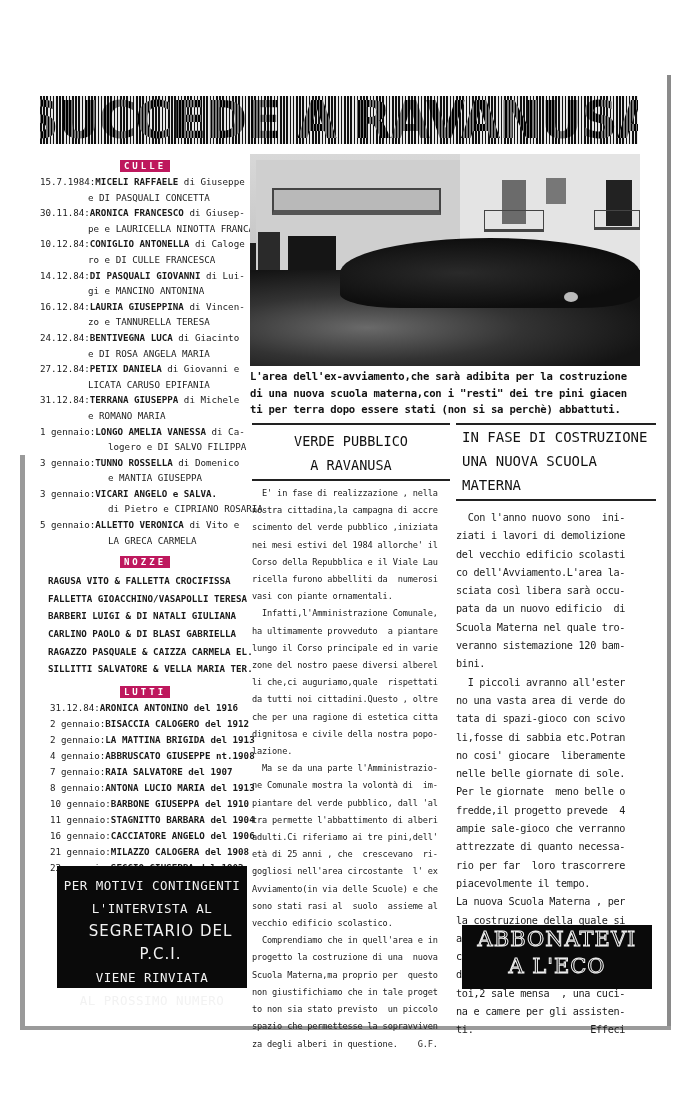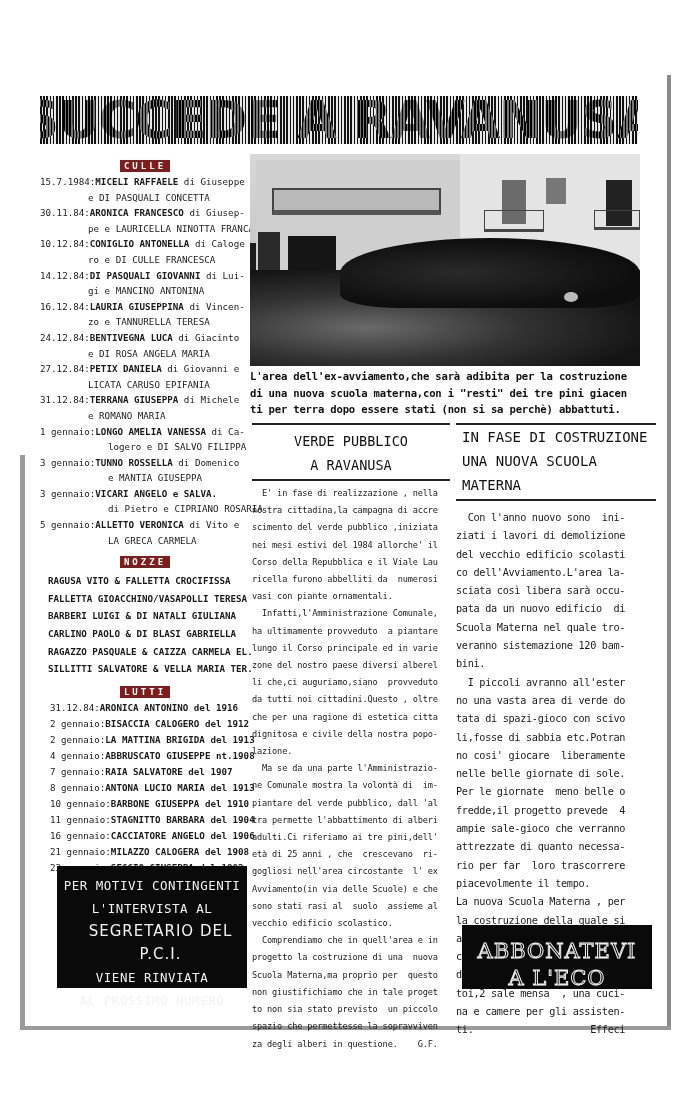--- a/index.html
+++ b/index.html
@@ -12,21 +12,21 @@
   .masthead{position:absolute;left:40px;top:96px;width:598px;height:48px;
     background:repeating-linear-gradient(90deg,#111 0 1.6px,#e8e8e8 1.6px 3.2px);
     display:flex;align-items:center;justify-content:center;overflow:hidden;}
   .masthead span{font-family:"DejaVu Sans", sans-serif;font-weight:bold;font-size:52px;letter-spacing:-1px;
     color:#222;line-height:48px;white-space:nowrap;
     background:repeating-linear-gradient(90deg,#000 0 1.6px,#777 1.6px 3.2px);
     -webkit-background-clip:text;background-clip:text;-webkit-text-fill-color:transparent;transform:scaleX(0.98);}
 
   
   .left-col{position:absolute;left:40px;top:160px;width:210px;font-size:9.2px;line-height:15.6px;}
-  .section-tag{display:block;margin:0 auto;width:max-content;background:#7f1d1d;color:#fff;font-weight:bold;
+  .section-tag{display:block;margin:0 auto;width:max-content;background:#be185d;color:#fff;font-weight:bold;
     letter-spacing:3px;padding:0 4px;font-size:9px;line-height:12px;}
   .entry{margin:0;}
   .entry .first{white-space:nowrap;}
   .entry .cont{padding-left:48px;white-space:nowrap;}
   .entry .cont.wide{padding-left:68px;}
   b{font-weight:bold;}
   .nozze-list{margin-top:4px;}
   .nozze-list div{font-weight:bold;font-size:9.2px;line-height:17.6px;white-space:nowrap;padding-left:8px;}
   .lutti-list div{white-space:nowrap;font-size:9.2px;line-height:16px;padding-left:10px;}
   .lutti-list div b{font-weight:bold;}
@@ -65,21 +65,21 @@
 
   
   .right{position:absolute;left:456px;top:423px;width:200px;}
   .right .headline{font-size:14px;line-height:24px;text-align:left;padding:0 0 2px 6px;}
   .right .body{font-size:10.2px;line-height:18.3px;margin-top:8px;letter-spacing:-0.3px;}
   .right .body div{white-space:nowrap;}
 
   .abbonatevi{position:absolute;left:462px;top:925px;width:190px;height:64px;background:#0a0a0a;text-align:center;}
   .abbonatevi div{font-family:"DejaVu Serif", serif;font-size:21px;line-height:27px;color:#0a0a0a;
     -webkit-text-stroke:1px #f0f0f0;letter-spacing:1px;}
-  .abbonatevi div:first-child{padding-top:13px;}
+  .abbonatevi div:first-child{padding-top:1px;}
 </style>
 </head>
 <body>
 
 <div class="page-frame-left"></div>
 <div class="page-frame-right"></div>
 <div class="page-frame-bottom"></div>
 
 <div class="masthead">
   <span>SUCCEDE A RAVANUSA</span>
@@ -207,21 +207,21 @@
       <div style="white-space: pre;">nostra cittadina,la campagna di accre</div>
       <div style="white-space: pre;">scimento del verde pubblico ,iniziata</div>
       <div style="white-space: pre;">nei mesi estivi del 1984 allorche' il</div>
       <div style="white-space: pre;">Corso della Repubblica e il Viale Lau</div>
       <div style="white-space: pre;">ricella furono abbelliti da  numerosi</div>
       <div style="white-space: pre;">vasi con piante ornamentali.</div>
       <div style="white-space: pre;">  Infatti,l'Amministrazione Comunale,</div>
       <div style="white-space: pre;">ha ultimamente provveduto  a piantare</div>
       <div style="white-space: pre;">lungo il Corso principale ed in varie</div>
       <div style="white-space: pre;">zone del nostro paese diversi alberel</div>
-      <div style="white-space: pre;">li che,ci auguriamo,siano  provveduto</div>
+      <div style="white-space: pre;">li che,ci auguriamo,quale  rispettati</div>
       <div style="white-space: pre;">da tutti noi cittadini.Questo , oltre</div>
       <div style="white-space: pre;">che per una ragione di estetica citta</div>
       <div style="white-space: pre;">dignitosa e civile della nostra popo-</div>
       <div style="white-space: pre;">lazione.</div>
       <div style="white-space: pre;">  Ma se da una parte l'Amministrazio-</div>
       <div style="white-space: pre;">ne Comunale mostra la volontà di  im-</div>
       <div style="white-space: pre;">piantare del verde pubblico, dall 'al</div>
       <div style="white-space: pre;">tra permette l'abbattimento di alberi</div>
       <div style="white-space: pre;">adulti.Ci riferiamo ai tre pini,dell'</div>
       <div style="white-space: pre;">età di 25 anni , che  crescevano  ri-</div>

